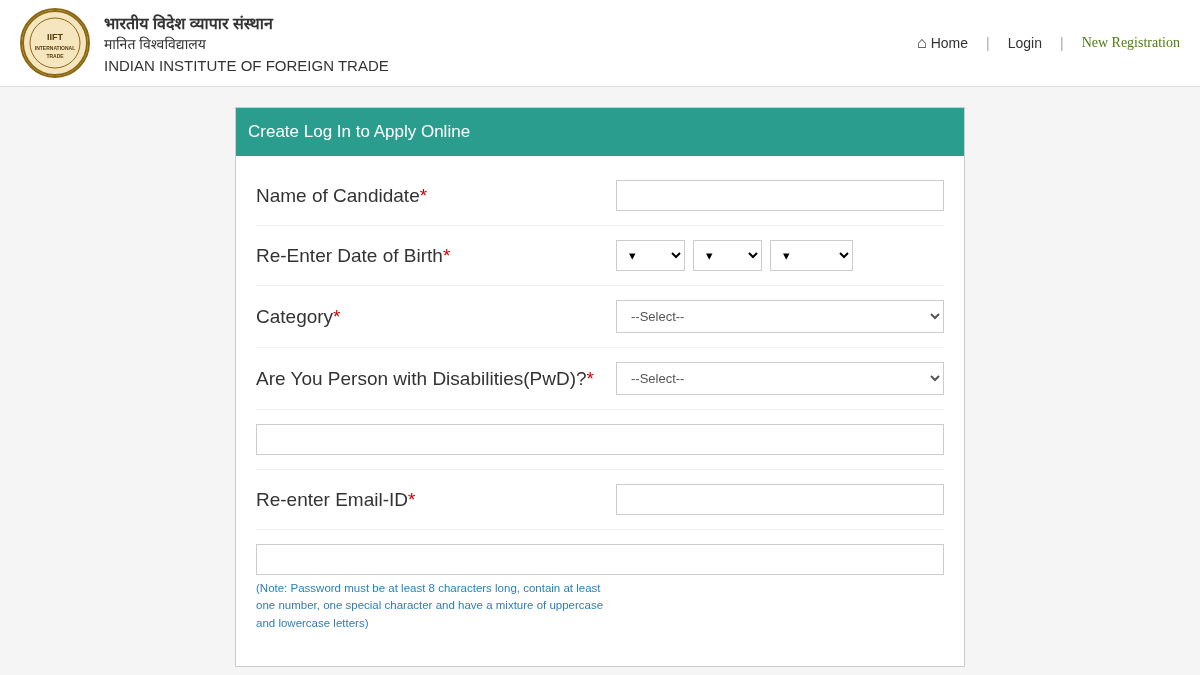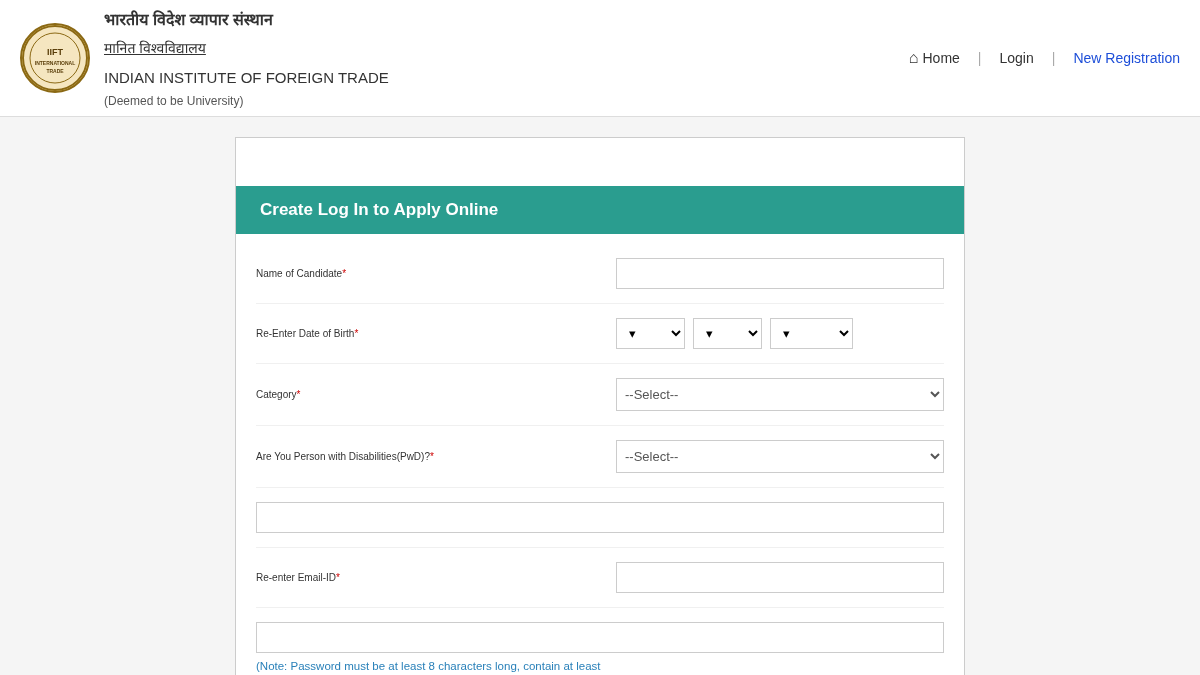--- a/index.html
+++ b/index.html
@@ -38,31 +38,29 @@
       color: #5a3e0a;
       font-weight: bold;
       text-align: left;
       line-height: 1.2;
       overflow: hidden;
       flex-shrink: 0;
     }
     .logo-text-block {
       display: flex;
       flex-direction: column;
-      gap: 8px;
     }
     .logo-hindi {
       font-size: 16px;
       font-weight: bold;
       color: #333;
     }
     .logo-hindi-sub {
       font-size: 14px;
       color: #333;
-      text-decoration: underline;
     }
     .logo-english {
       font-size: 15px;
       font-weight: normal;
       color: #333;
       margin-top: 4px;
       text-align: center;
     }
     .logo-english-sub {
       font-size: 12px;
@@ -85,62 +83,62 @@
     }
     .nav-sep {
       color: #aaa;
     }
     .nav-link {
       color: #333;
       text-decoration: none;
       cursor: pointer;
     }
     .nav-link.active {
-      color: #1d4ed8;
+      color: #4d7c0f;
       font-weight: normal;
+      font-family: Liberation Serif, serif;
     }
 
     
     .main-content {
       padding: 20px 30px;
     }
 
     
     .form-card {
       background: #fff;
       border: 1px solid #ccc;
       max-width: 730px;
       margin: 0 auto;
     }
     .form-header {
       background: #2a9d8f;
       color: #fff;
-      padding: 14px 24px;
+      padding: 14px 12px;
       font-size: 17px;
-      font-weight: bold;
-      margin-top: 48px;
+      font-weight: normal;
     }
     .form-body {
       padding: 10px 20px 20px 20px;
     }
 
     
     .form-row {
       display: flex;
       align-items: center;
       padding: 14px 0;
       border-bottom: 1px solid #f0f0f0;
     }
     .form-row:last-child {
       border-bottom: none;
     }
     .form-label {
       width: 360px;
       flex-shrink: 0;
-      font-size: 10px;
+      font-size: 19px;
       color: #333;
     }
     .form-label .required {
       color: #c00;
     }
     .form-control-area {
       flex: 1;
     }
 
     
@@ -177,21 +175,21 @@
       border: 1px solid #ccc;
       font-size: 13px;
       background: #fff;
       appearance: auto;
       cursor: pointer;
     }
 
     
     select.form-select {
       width: 100%;
-      padding: 7px 4px;
+      padding: 7px 10px;
       border: 1px solid #ccc;
       font-size: 13px;
       color: #555;
       background: #fff;
       appearance: auto;
       cursor: pointer;
     }
 
     
     .password-field {
@@ -226,21 +224,20 @@
         <circle cx="33" cy="33" r="25" fill="none" stroke="#8b6914" stroke-width="1"></circle>
         <text x="33" y="30" text-anchor="middle" font-size="9" font-weight="bold" fill="#5a3e0a">IIFT</text>
         <text x="33" y="40" text-anchor="middle" font-size="5" fill="#5a3e0a">INTERNATIONAL</text>
         <text x="33" y="48" text-anchor="middle" font-size="5" fill="#5a3e0a">TRADE</text>
       </svg>
     </div>
     <div class="logo-text-block">
       <span class="logo-hindi">भारतीय विदेश व्यापार संस्थान</span>
       <span class="logo-hindi-sub">मानित विश्वविद्यालय</span>
       <span class="logo-english">INDIAN INSTITUTE OF FOREIGN TRADE</span>
-      <span class="logo-english-sub">(Deemed to be University)</span>
     </div>
   </div>
 
   <nav class="nav-links">
     <a class="nav-home" href="#">
       <span class="home-icon">⌂</span>
       <span>Home</span>
     </a>
     <span class="nav-sep">|</span>
     <a class="nav-link" href="#">

